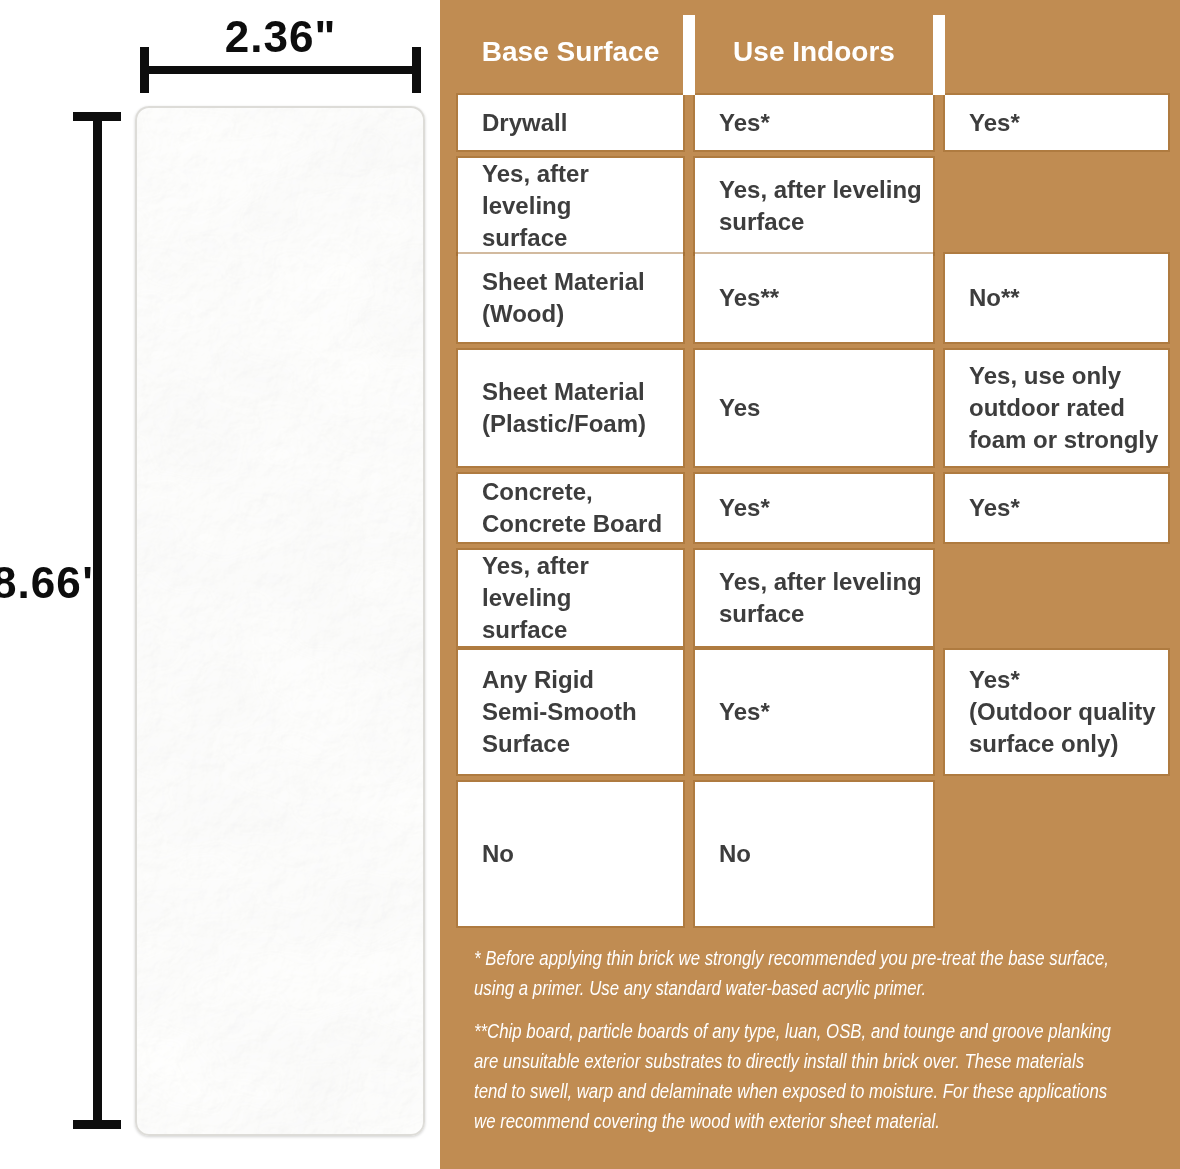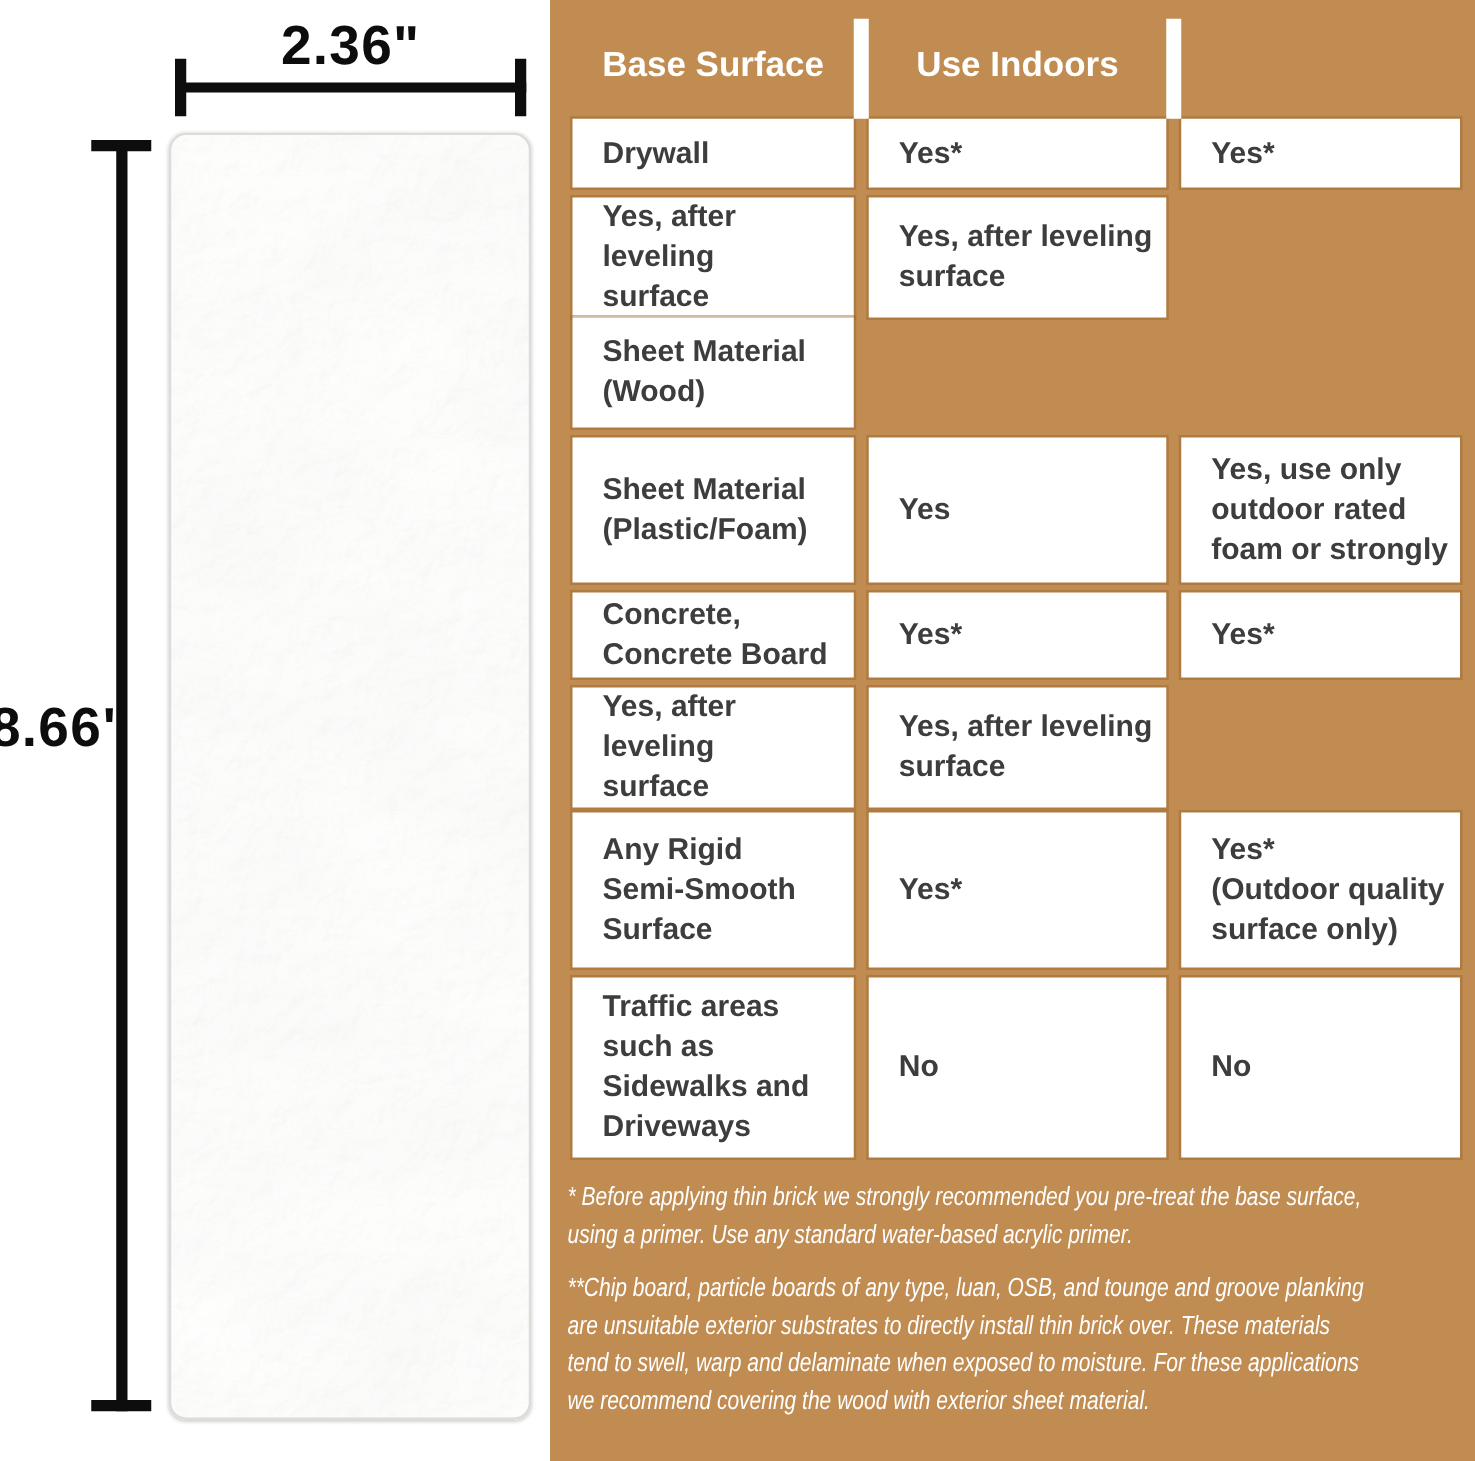--- a/index.html
+++ b/index.html
@@ -59,21 +59,21 @@
   .trow:nth-child(6){height:92px;}
   .trow:nth-child(7){height:124px;}
   .trow:nth-child(8){height:144px;}
   .td{
     background:#ffffff;display:flex;align-items:center;
     padding-left:24px;padding-right:4px;
     font-size:24px;font-weight:bold;line-height:1.33;color:#3d3d3d;
     white-space:pre-line;box-shadow:0 0 0 2px rgba(156,103,42,.45);
   }
 
-  .footnotes{padding:17px 6px 0 14px;}
+  .footnotes{padding:17px 6px 0 34px;}
   .footnotes p{
     margin:0 0 13px 0;color:#ffffff;font-style:italic;
     font-size:21px;line-height:30px;white-space:pre-line;
     transform:scaleX(0.8);transform-origin:0 0;width:870px;
   }
 </style>
 </head>
 <body>
 
 <div class="stage">
@@ -137,20 +137,22 @@
       </div>
       <div class="trow">
         <div class="td">Yes, after leveling
 surface</div>
         <div class="td">Yes, after leveling
 surface</div>
       </div>
       <div class="trow">
         <div class="td">Sheet Material
 (Wood)</div>
+        <div class="td">Yes**</div>
+        <div class="td">No**</div>
       </div>
       <div class="trow">
         <div class="td">Sheet Material
 (Plastic/Foam)</div>
         <div class="td">Yes</div>
         <div class="td">Yes, use only
 outdoor rated
 foam or strongly</div>
       </div>
       <div class="trow">
@@ -168,24 +170,20 @@
       <div class="trow">
         <div class="td">Any Rigid
 Semi-Smooth
 Surface</div>
         <div class="td">Yes*</div>
         <div class="td">Yes*
 (Outdoor quality
 surface only)</div>
       </div>
       <div class="trow">
-        <div class="td">Traffic areas
-such as
-Sidewalks and
-Driveways</div>
         <div class="td">No</div>
         <div class="td">No</div>
       </div>
     </div>
 
     <div class="footnotes">
       <p>* Before applying thin brick we strongly recommended you pre-treat the base surface,
 using a primer. Use any standard water-based acrylic primer.</p>
       <p>**Chip board, particle boards of any type, luan, OSB, and tounge and groove planking
 are unsuitable exterior substrates to directly install thin brick over. These materials

